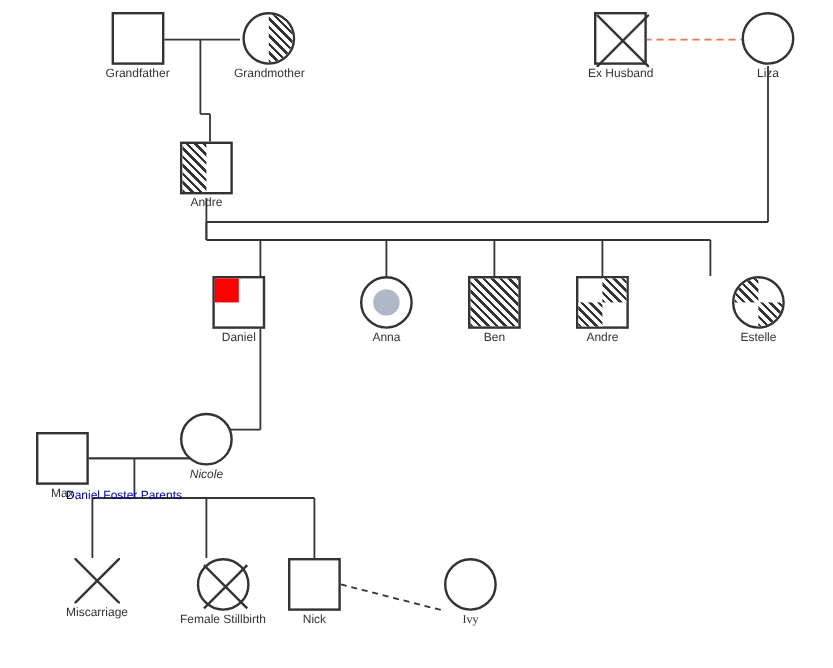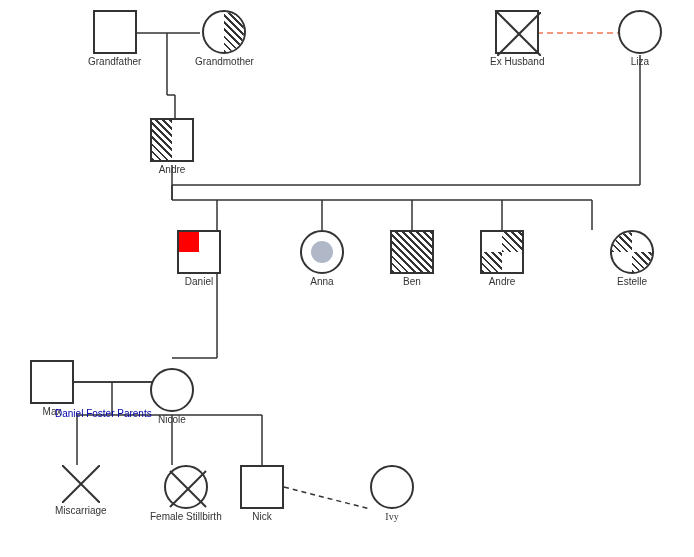--- a/index.html
+++ b/index.html
@@ -128,21 +128,21 @@
       <div style="position:absolute;bottom:0;right:0;width:50%;height:50%;background:repeating-linear-gradient(45deg,#333 0px,#333 2px,#fff 2px,#fff 5px);"></div>
     </div>
     <div class="label">Estelle</div>
   </div>
 
   <div class="node" style="left:30px; top:360px;">
     <div class="square"></div>
     <div class="label">Max</div>
   </div>
 
-  <div class="node" style="left:150px; top:368px;">
+  <div class="node" style="left:150px; top:344px;font-style:italic;">
     <div class="circle"></div>
     <div class="label">Nicole</div>
   </div>
 
   <div style="position:absolute;left:55px;top:408px;font-size:10px;color:#00a;white-space:nowrap;">Daniel Foster Parents</div>
 
   <div class="node" style="left:55px; top:465px;">
     <div style="width:38px;height:38px;position:relative;">
       <svg width="38" height="38">
         <line x1="0" y1="0" x2="38" y2="38" stroke="#333" stroke-width="2"></line>

